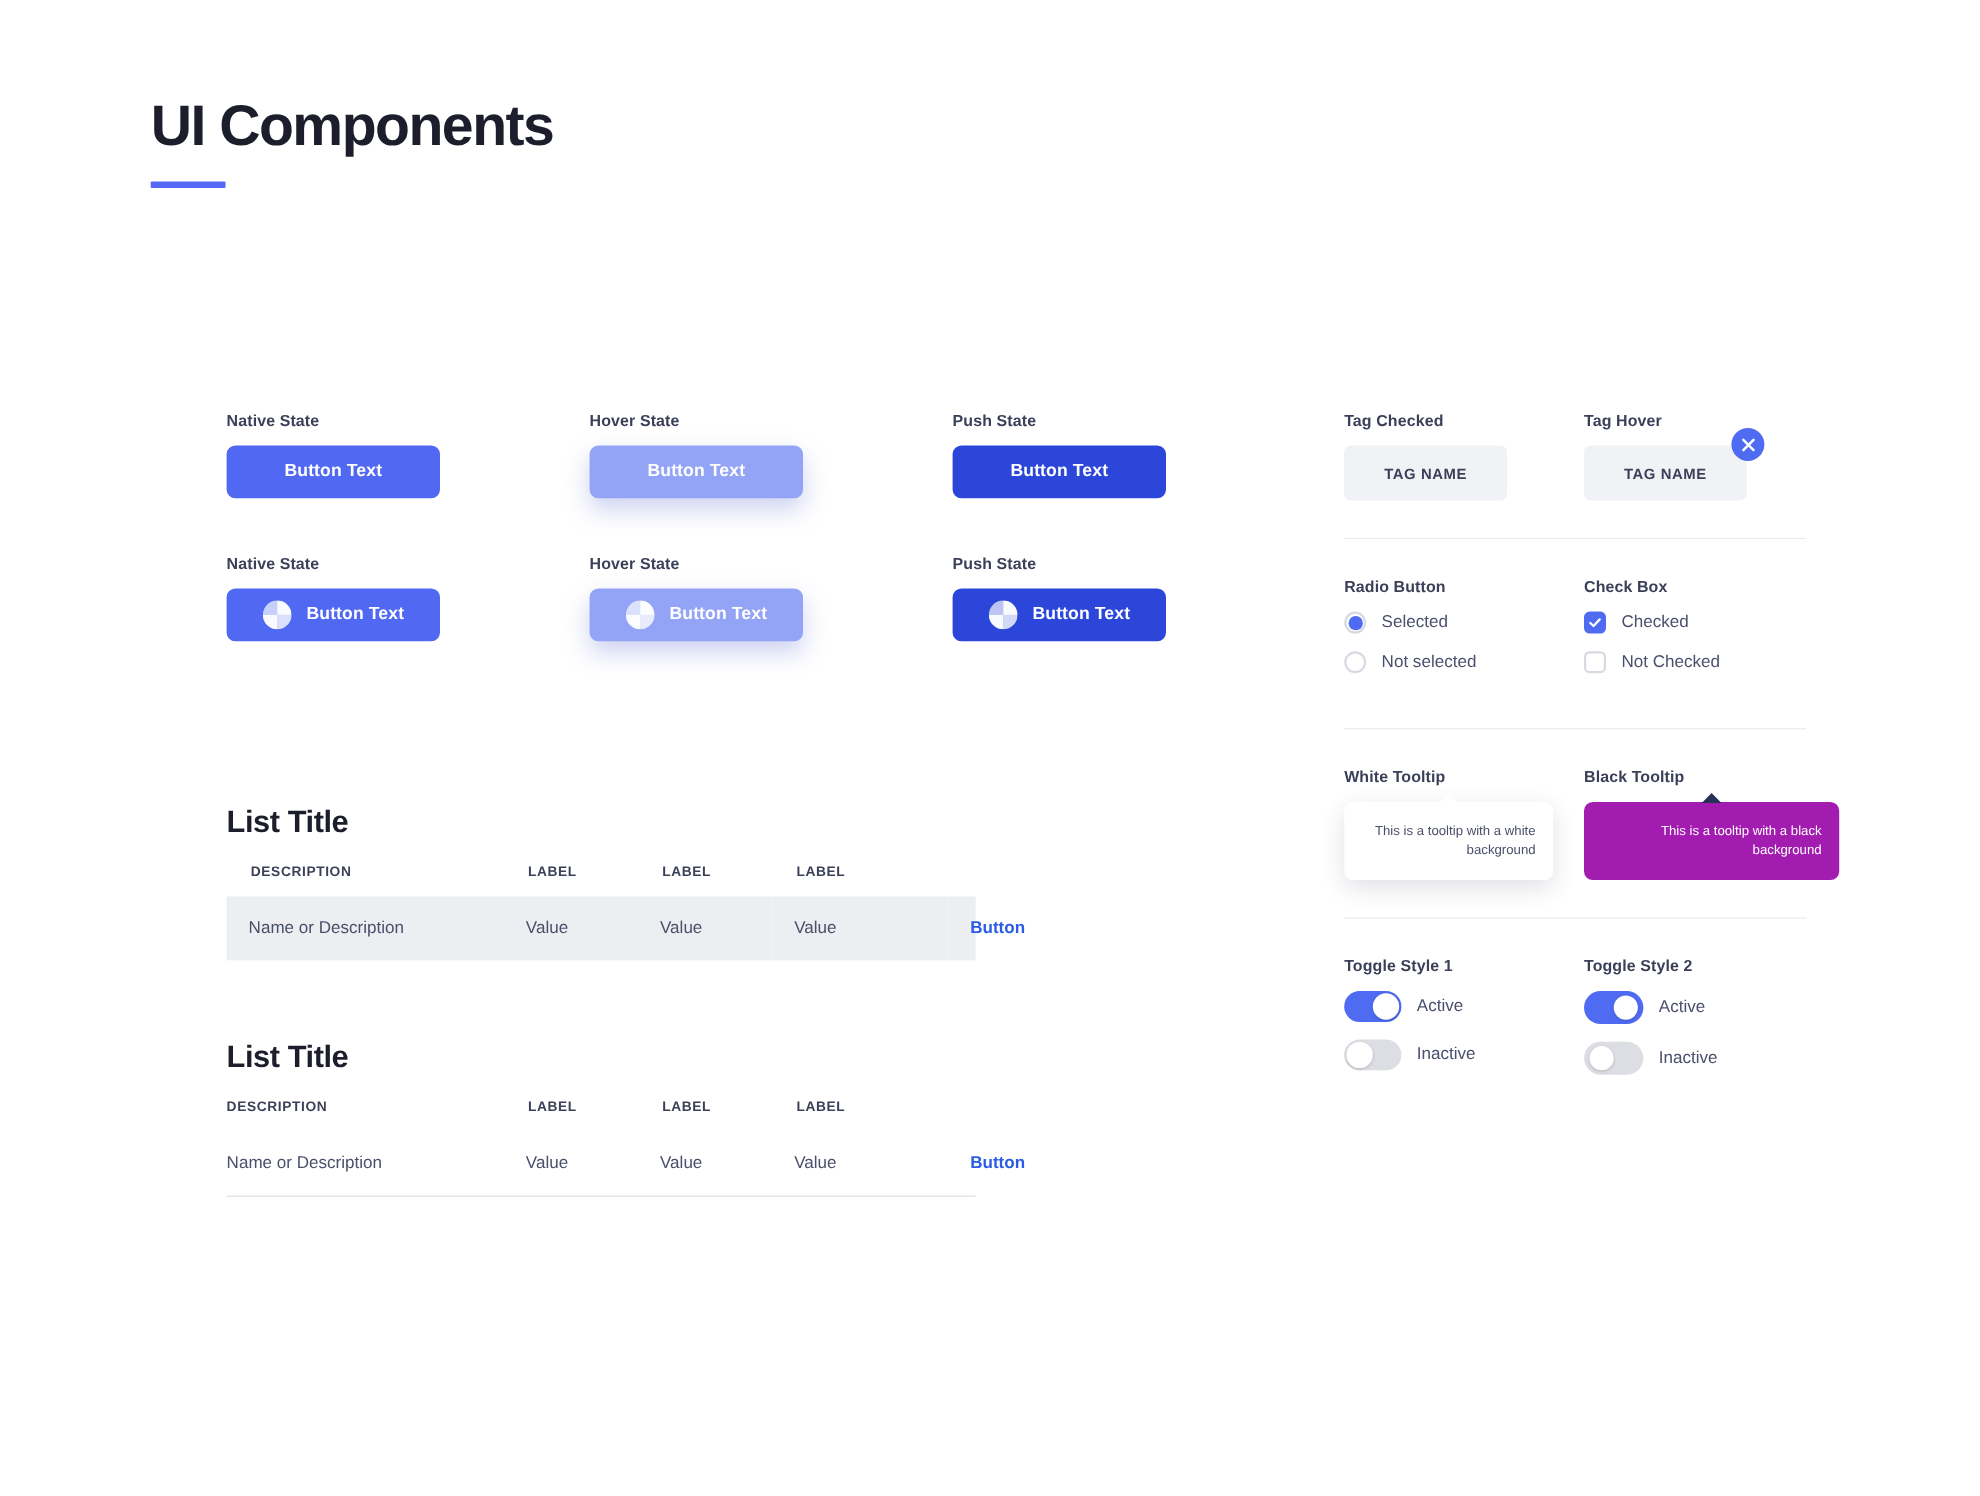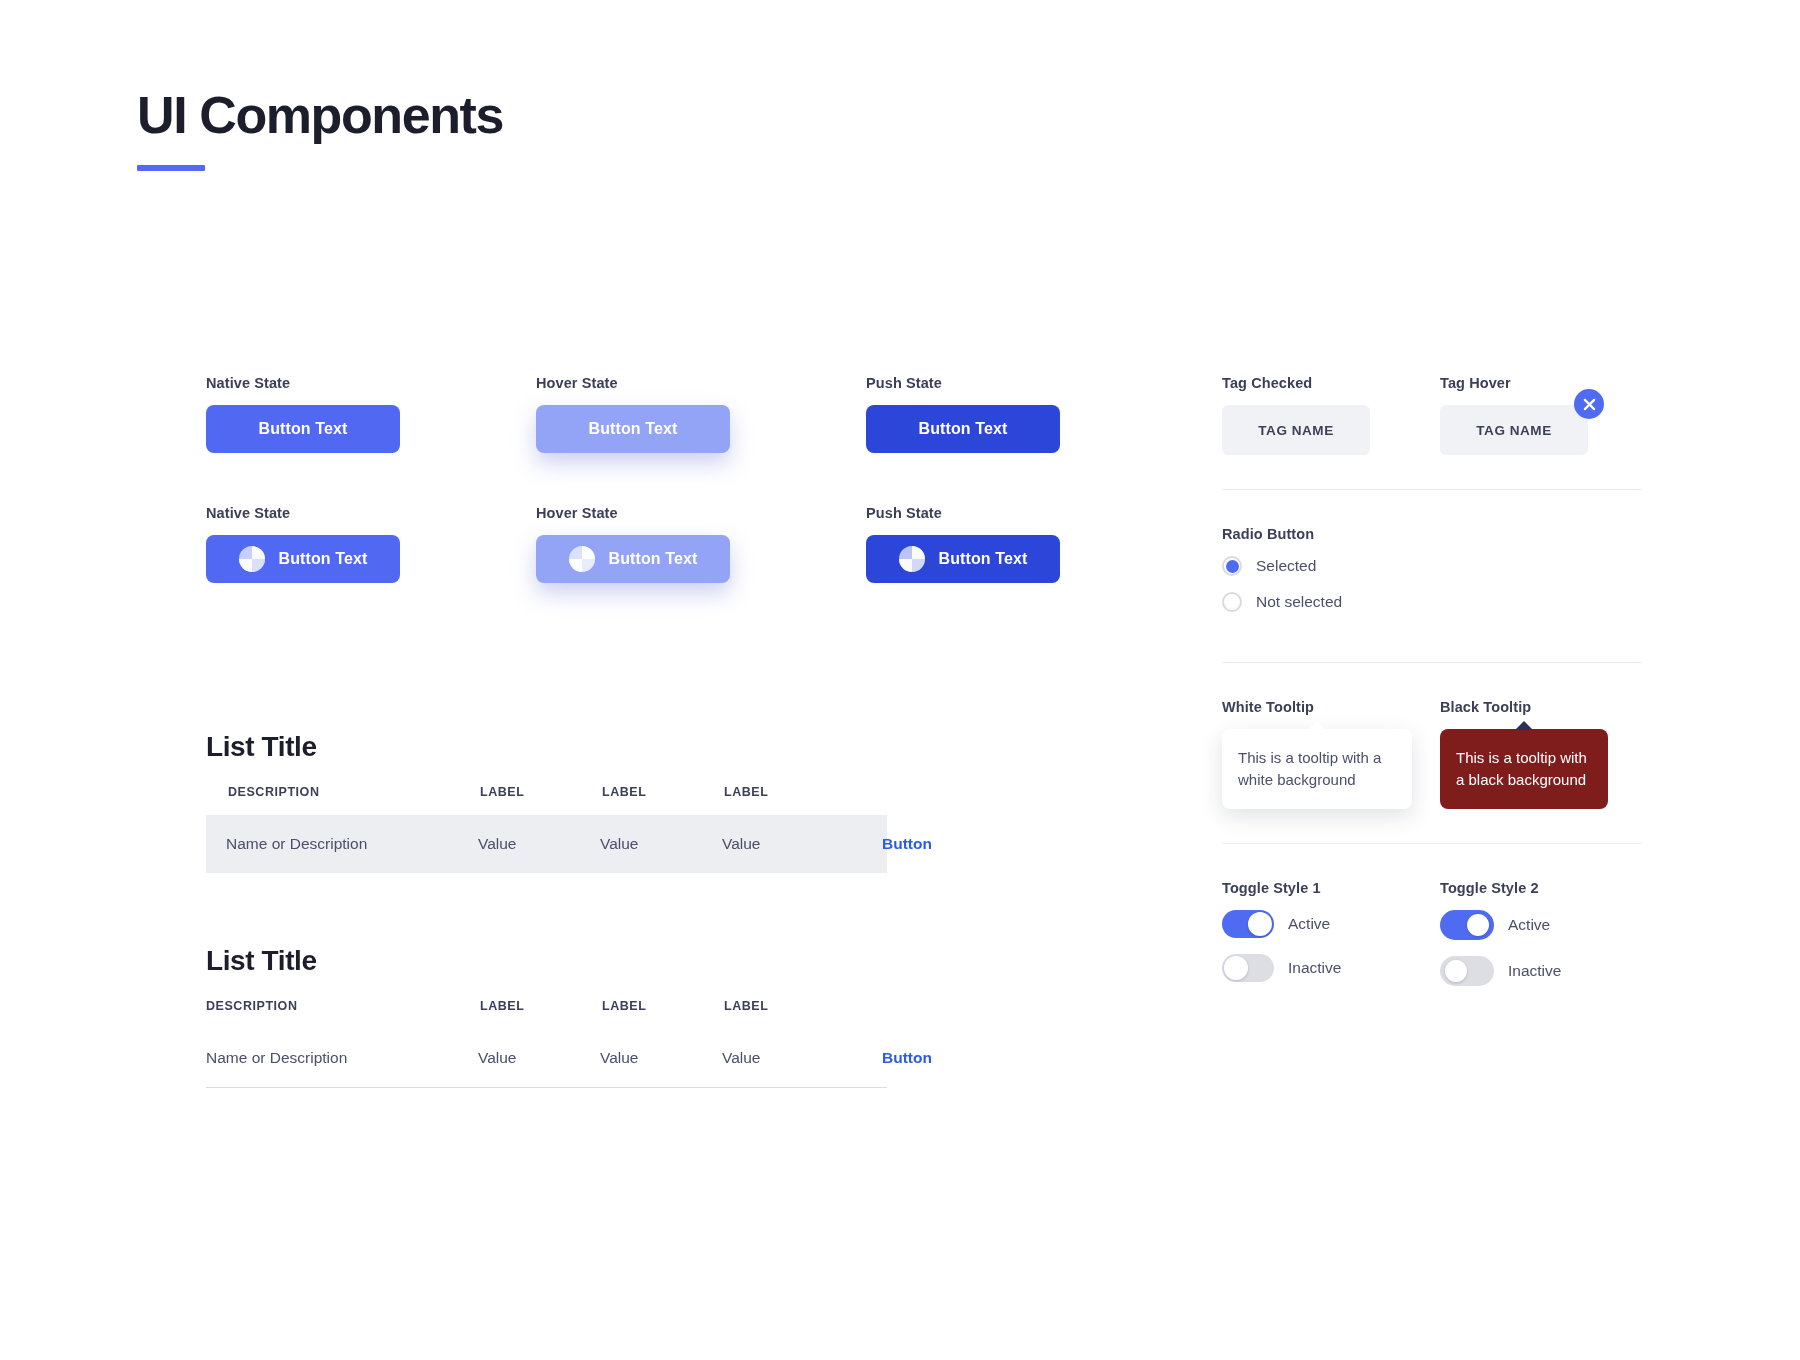--- a/index.html
+++ b/index.html
@@ -118,25 +118,25 @@
   .check {
     width: 20px; height: 20px; border-radius: 5px;
     border: 2px solid #d7dae2; background: #fff; flex: none;
     display: flex; align-items: center; justify-content: center; cursor: pointer;
   }
   .check.on { background: #4f6bf2; border-color: #4f6bf2; }
   .check.on svg { width: 12px; height: 12px; }
 
   .tip {
     position: relative; width: 190px; border-radius: 8px;
-    padding: 18px 16px; text-align: left;
-    font-size: 15px; line-height: 1.45;
+    padding: 18px 16px; text-align: right;
+    font-size: 12px; line-height: 1.45;
   }
   .tip-white { background: #fff; color: #4a4f6b; box-shadow: 0 7px 22px rgba(35,40,70,.14); }
-  .tip-black { background: #7f1d1d; color: #ffffff; width: 168px; }
+  .tip-black { background: #a21caf; color: #ffffff; width: 232px; }
   .tip::before {
     content: ""; position: absolute; top: -8px; left: 50%;
     transform: translateX(-50%);
     border-left: 9px solid transparent; border-right: 9px solid transparent;
   }
   .tip-white::before { border-bottom: 9px solid #fff; }
   .tip-black::before { border-bottom: 9px solid #2a3157; }
 
   .toggle {
     width: 52px; height: 28px; border-radius: 14px; flex: none;
@@ -321,20 +321,35 @@
         <div class="rc-head">Radio Button</div>
         <div class="opt-row">
           <span class="radio on"></span>
           <span class="opt-label">Selected</span>
         </div>
         <div class="opt-row">
           <span class="radio"></span>
           <span class="opt-label">Not selected</span>
         </div>
       </div>
+      <div>
+        <div class="rc-head">Check Box</div>
+        <div class="opt-row">
+          <span class="check on">
+            <svg viewBox="0 0 14 14" fill="none" stroke="#ffffff" stroke-width="2.4" stroke-linecap="round" stroke-linejoin="round">
+              <path d="M2 7.4 L5.4 10.6 L12 3.6"></path>
+            </svg>
+          </span>
+          <span class="opt-label">Checked</span>
+        </div>
+        <div class="opt-row">
+          <span class="check"></span>
+          <span class="opt-label">Not Checked</span>
+        </div>
+      </div>
     </div>
 
     <div class="rc-divider"></div>
 
     <div class="rc-section two-col" style="margin-top:36px;">
       <div>
         <div class="rc-head">White Tooltip</div>
         <div class="tip tip-white">
           <span>This is a tooltip with a white background</span>
         </div>

